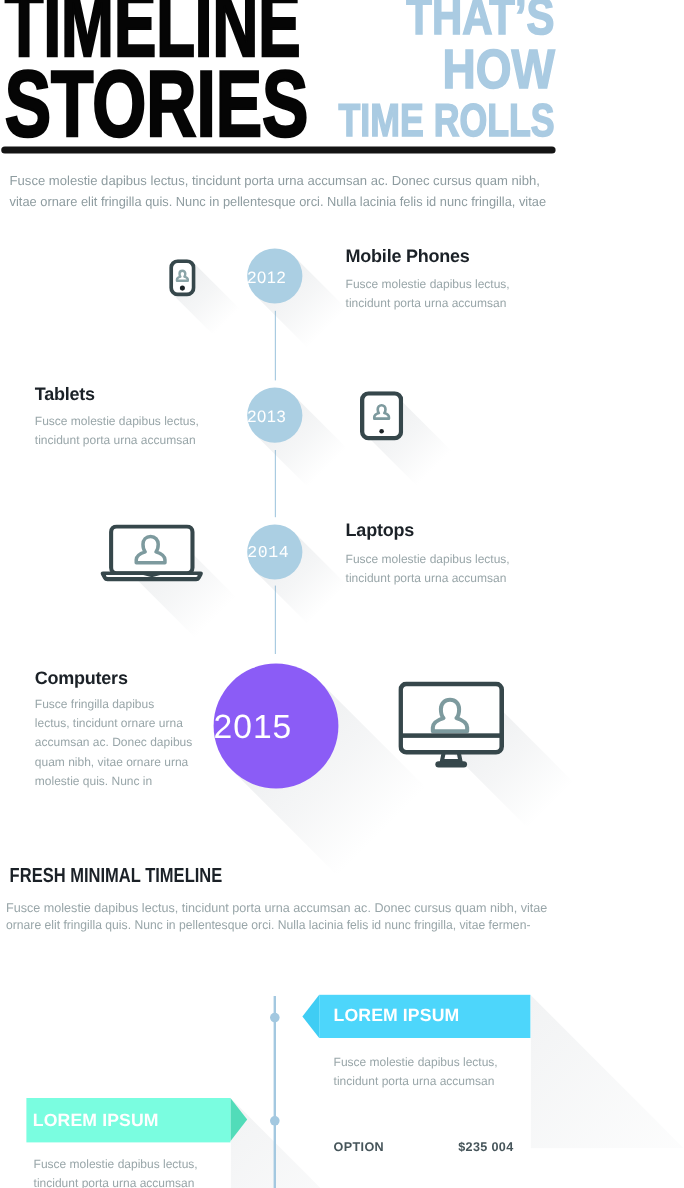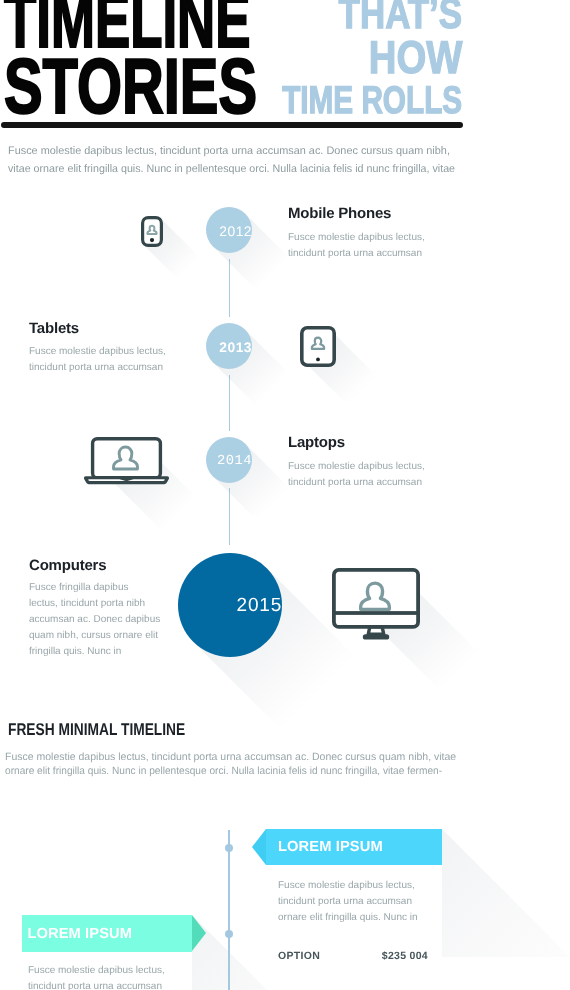--- a/index.html
+++ b/index.html
@@ -17,31 +17,31 @@
   .hd-right .t1{top:-7px;font-size:43px;line-height:43px;transform:scaleX(.812);}
   .hd-right .t2{top:34px;font-size:46px;line-height:46px;transform:scaleX(.833);}
   .hd-right .t3{top:81px;font-size:38.5px;line-height:39px;transform:scaleX(.772);}
   .divider{position:absolute;left:1px;top:122px;width:462px;height:6px;background:#141414;border-radius:3px;}
   .intro{position:absolute;left:8px;top:142px;width:520px;font-size:10.9px;line-height:18px;color:#8e9ca0;white-space:nowrap;}
   .intro>div{transform-origin:0 50%;}
 
   
   .tl-line{position:absolute;left:228.6px;width:1.6px;background:#a9cbe1;}
   .tl-circle{position:absolute;border-radius:50%;display:flex;align-items:center;
-             justify-content:flex-end;color:#fff;font-weight:normal;}
+             justify-content:flex-start;color:#fff;font-weight:normal;}
   .tl-circle span{position:relative;z-index:2;top:1px;}
   .tl-shadow{position:absolute;z-index:0;}
   .ev-title{position:absolute;font-weight:bold;color:#1b2127;font-size:15px;letter-spacing:-0.2px;}
   .ev-body{position:absolute;font-size:10px;line-height:16px;color:#99a6a9;white-space:nowrap;}
   .ico{position:absolute;z-index:3;}
   .icsh{position:absolute;transform-origin:0 50%;transform:rotate(45deg);z-index:1;
     background:linear-gradient(90deg,rgba(122,134,144,.13) 0%,rgba(122,134,144,.075) 50%,rgba(122,134,144,0) 100%);}
   .c2012,.c2013,.c2014{width:46px;height:46px;left:206px;background:#abcfe3;font-size:13.8px;letter-spacing:.5px;}
-  .c2012{top:207px;} .c2013{top:323px;font-weight:bold;} .c2014{top:437px;font-family:Liberation Mono, monospace;}
-  .c2015{width:104px;height:104px;left:178px;top:553px;background:#0369a1;font-size:19px;letter-spacing:.8px;}
+  .c2012{top:207px;} .c2013{top:323px;} .c2014{top:437px;font-family:Liberation Mono, monospace;}
+  .c2015{width:104px;height:104px;left:178px;top:553px;background:#8b5cf6;font-size:28px;letter-spacing:.8px;}
   .lsh{position:absolute;transform-origin:0 50%;transform:rotate(45deg);pointer-events:none;}
   .sh1,.sh2,.sh3{width:62px;height:46px;left:229px;margin-top:-23px;
     background:linear-gradient(90deg,rgba(120,132,142,.13) 0%,rgba(120,132,142,.075) 50%,rgba(120,132,142,0) 100%);}
   .sh1{top:230px;} .sh2{top:346px;} .sh3{top:460px;}
   .sh4{width:125px;height:104px;left:230px;top:605px;margin-top:-52px;
     background:linear-gradient(90deg,rgba(120,132,142,.13) 0%,rgba(120,132,142,.075) 50%,rgba(120,132,142,0) 100%);}
   .t-mobile{left:288px;top:205px;} .b-mobile{left:288px;top:230px;width:170px;}
   .t-tablets{left:29px;top:320px;} .b-tablets{left:29px;top:344px;width:170px;}
   .t-laptops{left:288px;top:434px;} .b-laptops{left:288px;top:459px;width:170px;}
   .t-computers{left:29px;top:557px;} .b-computers{left:29px;top:580px;width:138px;}
@@ -153,24 +153,24 @@
     <div>tincidunt porta urna accumsan</div>
   </div>
   <div class="ev-title t-laptops">Laptops</div>
   <div class="ev-body b-laptops">
     <div>Fusce molestie dapibus lectus,</div>
     <div>tincidunt porta urna accumsan</div>
   </div>
   <div class="ev-title t-computers">Computers</div>
   <div class="ev-body b-computers">
     <div>Fusce fringilla dapibus</div>
-    <div>lectus, tincidunt porta nibh</div>
+    <div>lectus, tincidunt ornare urna</div>
     <div>accumsan ac. Donec dapibus</div>
-    <div>quam nibh, cursus ornare elit</div>
-    <div>fringilla quis. Nunc in</div>
+    <div>quam nibh, vitae ornare urna</div>
+    <div>molestie quis. Nunc in</div>
   </div>
 
   <div class="sec2-title">FRESH MINIMAL TIMELINE</div>
   <div class="sec2-body">
     <div style="transform:scaleX(1.0)">Fusce molestie dapibus lectus, tincidunt porta urna accumsan ac. Donec cursus quam nibh, vitae</div>
     <div style="transform:scaleX(0.965)">ornare elit fringilla quis. Nunc in pellentesque orci. Nulla lacinia felis id nunc fringilla, vitae fermen-</div>
   </div>
 
   <div class="tl2-line" style="top:830px;height:160px"></div>
   <div class="tl2-dot" style="top:843.5px"></div>
@@ -180,21 +180,20 @@
        background:linear-gradient(135deg,rgba(124,136,146,.10) 0%,rgba(124,136,146,.05) 60%,rgba(124,136,146,.02) 100%);
        clip-path:polygon(0 0,100% 100%,100% 100%,0 100%)"></div>
   <div class="card" style="left:266px;top:829px;width:176px;height:143px;z-index:2"></div>
   <div class="ribbon-tip" style="left:252px;top:829px;border-top:18px solid transparent;border-bottom:18px solid transparent;border-right:14px solid #3fcdf4;z-index:3"></div>
   <div class="ribbon" style="left:266px;top:829px;width:176px;height:36px;background:#4dd6fb;padding-left:12px;box-sizing:border-box;z-index:3">
       <span>LOREM IPSUM</span>
     </div>
   <div class="card-body" style="left:278px;top:878px;width:175px;z-index:4">
     <div>Fusce molestie dapibus lectus,</div>
     <div>tincidunt porta urna accumsan</div>
-    <div>ornare elit fringilla quis. Nunc in</div>
   </div>
   <div class="opt-row" style="left:278px;top:950px;z-index:4">OPTION</div>
   <div class="opt-row" style="left:428px;top:950px;transform:translateX(-100%);z-index:4">$235 004</div>
 
   <div class="cshadow" style="left:192px;top:915px;width:115px;height:115px;
        background:linear-gradient(135deg,rgba(124,136,146,.10) 0%,rgba(124,136,146,.05) 60%,rgba(124,136,146,.02) 100%);
        clip-path:polygon(0 0,100% 100%,100% 100%,0 100%)"></div>
   <div class="card" style="left:22px;top:915px;width:170px;height:75px;z-index:2"></div>
   <div class="ribbon-tip" style="left:192px;top:915px;border-top:18.5px solid transparent;border-bottom:18.5px solid transparent;border-left:14px solid #52dcb9;z-index:3"></div>
   <div class="ribbon" style="left:22px;top:915px;width:170px;height:37px;background:#7afde0;padding-left:5.4px;box-sizing:border-box;z-index:3">

